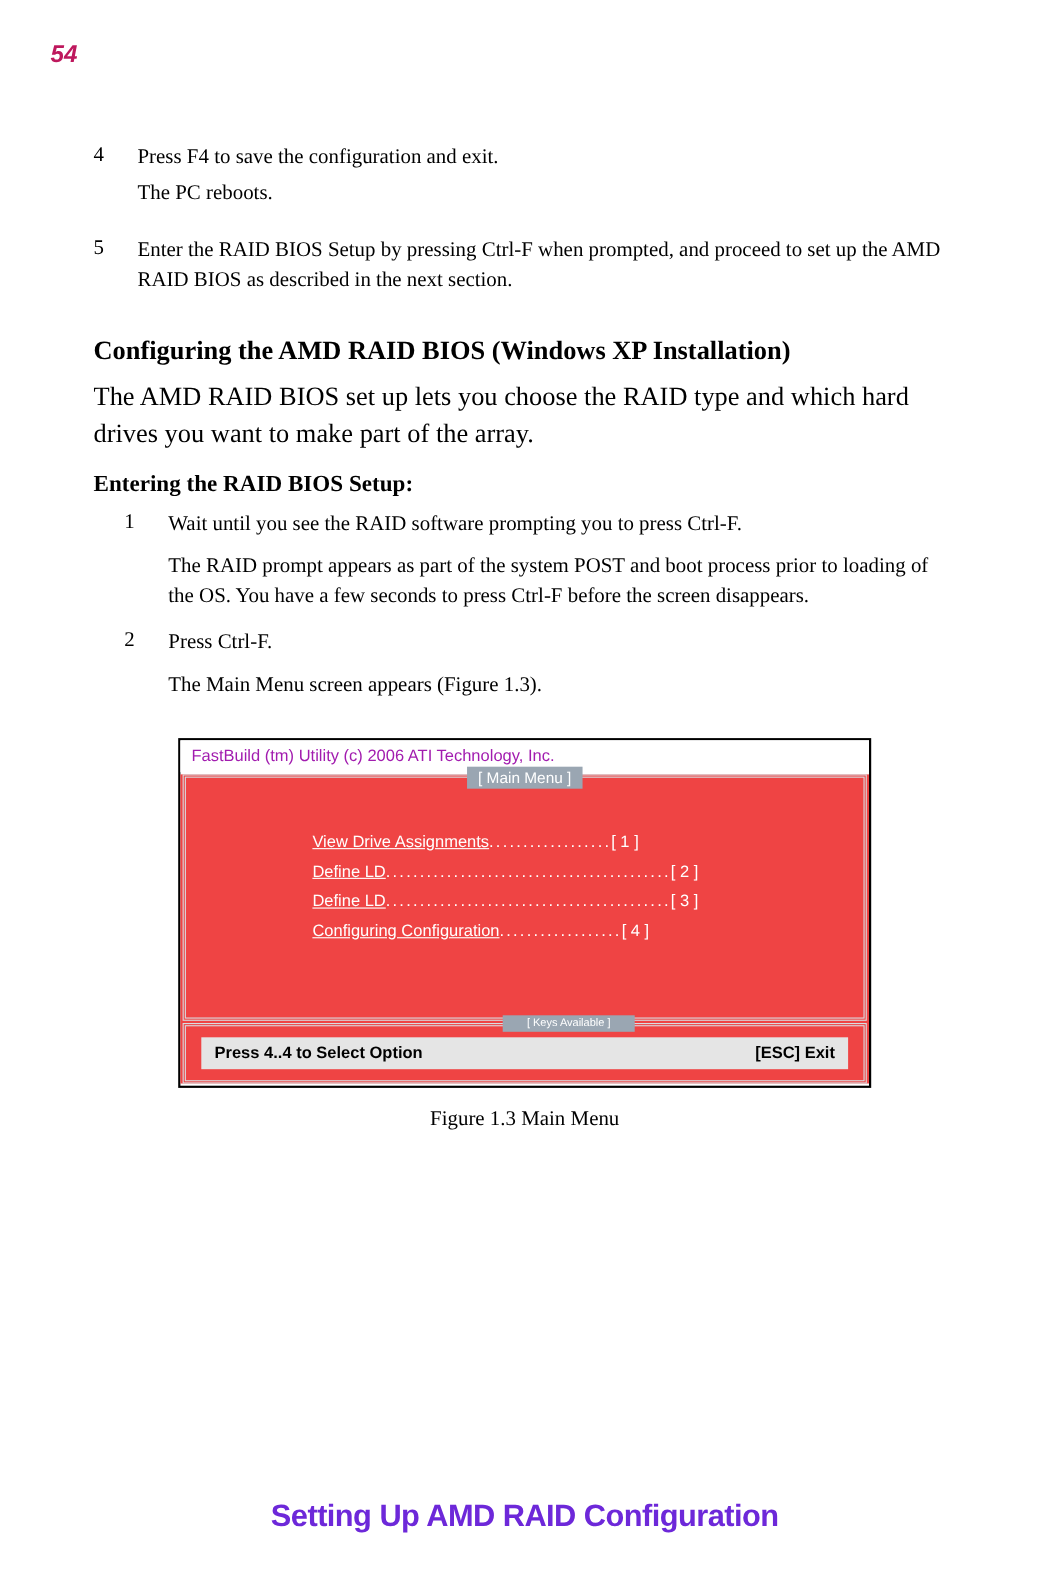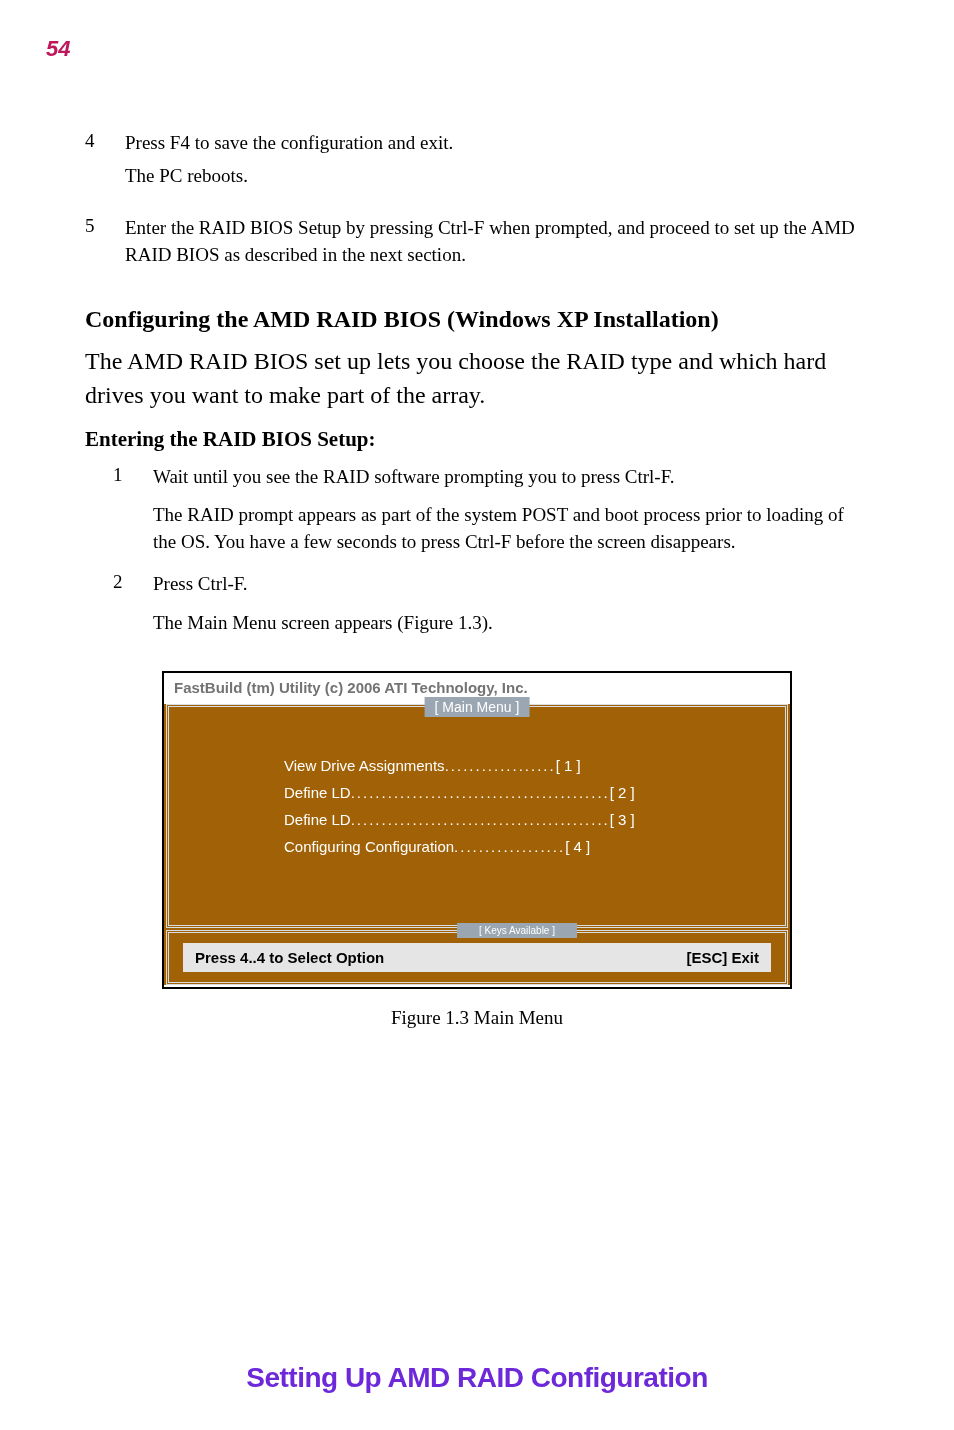--- a/index.html
+++ b/index.html
@@ -64,27 +64,27 @@
       margin-bottom: 12px;
     }
     .bios-box {
       width: 630px;
       margin: 28px auto 0 auto;
       border: 2px solid #000;
       font-family: Arial, Helvetica, sans-serif;
     }
     .bios-title {
       font-size: 15px;
-      font-weight: bold;
+      font-weight: normal;
       padding: 6px 10px;
       background: #fff;
-      color: #737373;
+      color: #a21caf;
     }
     .bios-screen {
-      background: #a16207;
+      background: #ef4444;
       color: #fff;
       padding: 0;
     }
     .bios-panel {
       border: 3px double #d8dde2;
       margin: 2px;
       position: relative;
       padding: 40px 20px 60px 20px;
     }
     .bios-panel-title {
@@ -95,21 +95,21 @@
       background: #9aa6b2;
       color: #fff;
       padding: 2px 10px;
       font-size: 14px;
     }
     .menu-line {
       font-size: 15px;
       margin: 10px 0;
       padding-left: 95px;
     }
-    .menu-label { display: inline-block; }
+    .menu-label { display: inline-block; text-decoration: underline; }
     .dots { letter-spacing: 2px; }
     .keys-panel {
       border: 3px double #d8dde2;
       margin: 2px;
       position: relative;
       padding: 10px 14px;
     }
     .keys-title {
       position: absolute;
       top: -10px;

